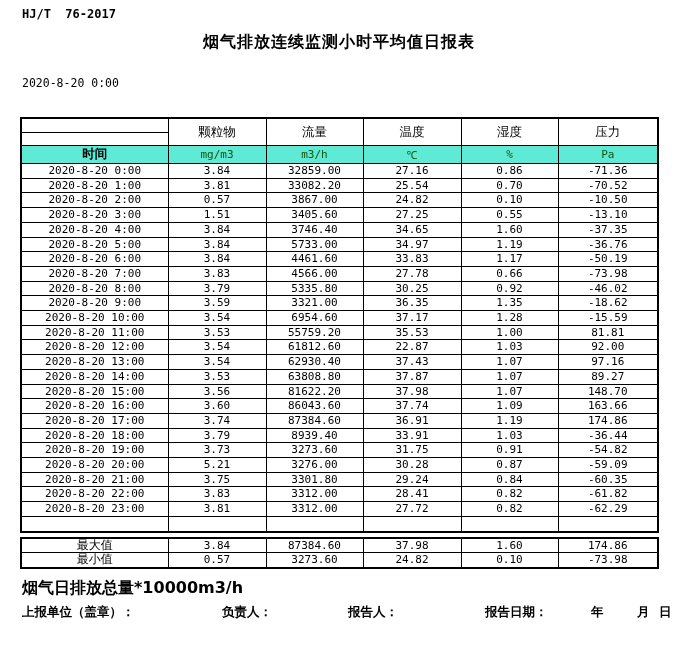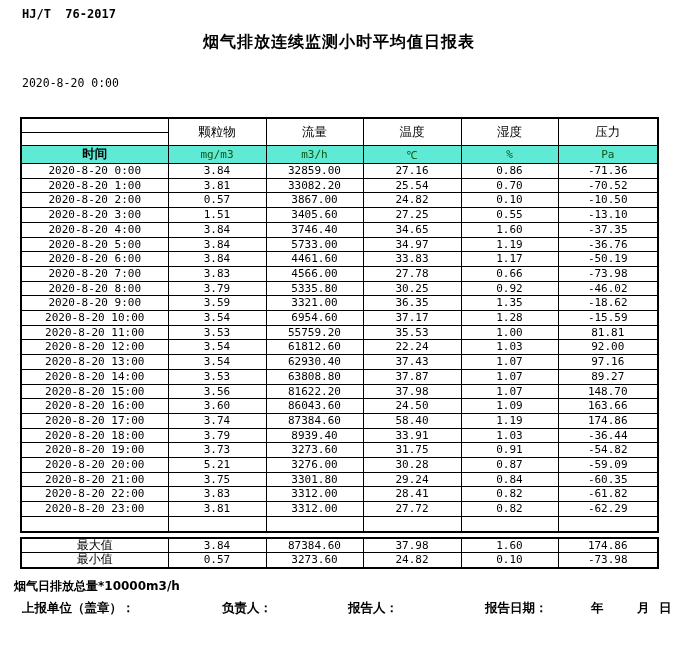--- a/index.html
+++ b/index.html
@@ -42,21 +42,21 @@
     font-size:11px;color:#115511;
   }
   td.val, td.time-cell{
     height:13.7px;line-height:13.7px;font-size:11px;
     font-family:"DejaVu Sans Mono","Liberation Mono",monospace;
   }
   td.sum-label{height:13.7px;line-height:13.7px;font-size:12px;}
   .t-gap{height:4px;}
 
   .footer-note{
-    margin:9px 0 0 14px;font-weight:bold;font-size:12px;
+    margin:9px 0 0 22px;font-weight:bold;font-size:16px;
   }
   .sign-row{
     position:relative;height:18px;margin-top:5px;font-weight:bold;font-size:12.5px;
   }
   .sign-row span{position:absolute;top:0;white-space:nowrap;}
   .s-unit{left:22px;}
   .s-resp{left:222px;}
   .s-reporter{left:348px;}
   .s-date{left:485px;}
   .s-year{left:591px;}
@@ -199,21 +199,21 @@
           <td class="val">3.53</td>
           <td class="val">55759.20</td>
           <td class="val">35.53</td>
           <td class="val">1.00</td>
           <td class="val">81.81</td>
         </tr>
         <tr>
           <td class="time-cell">2020-8-20 12:00</td>
           <td class="val">3.54</td>
           <td class="val">61812.60</td>
-          <td class="val">22.24</td>
+          <td class="val">22.87</td>
           <td class="val">1.03</td>
           <td class="val">92.00</td>
         </tr>
         <tr>
           <td class="time-cell">2020-8-20 13:00</td>
           <td class="val">3.54</td>
           <td class="val">62930.40</td>
           <td class="val">37.43</td>
           <td class="val">1.07</td>
           <td class="val">97.16</td>
@@ -231,29 +231,29 @@
           <td class="val">3.56</td>
           <td class="val">81622.20</td>
           <td class="val">37.98</td>
           <td class="val">1.07</td>
           <td class="val">148.70</td>
         </tr>
         <tr>
           <td class="time-cell">2020-8-20 16:00</td>
           <td class="val">3.60</td>
           <td class="val">86043.60</td>
-          <td class="val">24.50</td>
+          <td class="val">37.74</td>
           <td class="val">1.09</td>
           <td class="val">163.66</td>
         </tr>
         <tr>
           <td class="time-cell">2020-8-20 17:00</td>
           <td class="val">3.74</td>
           <td class="val">87384.60</td>
-          <td class="val">58.40</td>
+          <td class="val">36.91</td>
           <td class="val">1.19</td>
           <td class="val">174.86</td>
         </tr>
         <tr>
           <td class="time-cell">2020-8-20 18:00</td>
           <td class="val">3.79</td>
           <td class="val">8939.40</td>
           <td class="val">33.91</td>
           <td class="val">1.03</td>
           <td class="val">-36.44</td>

